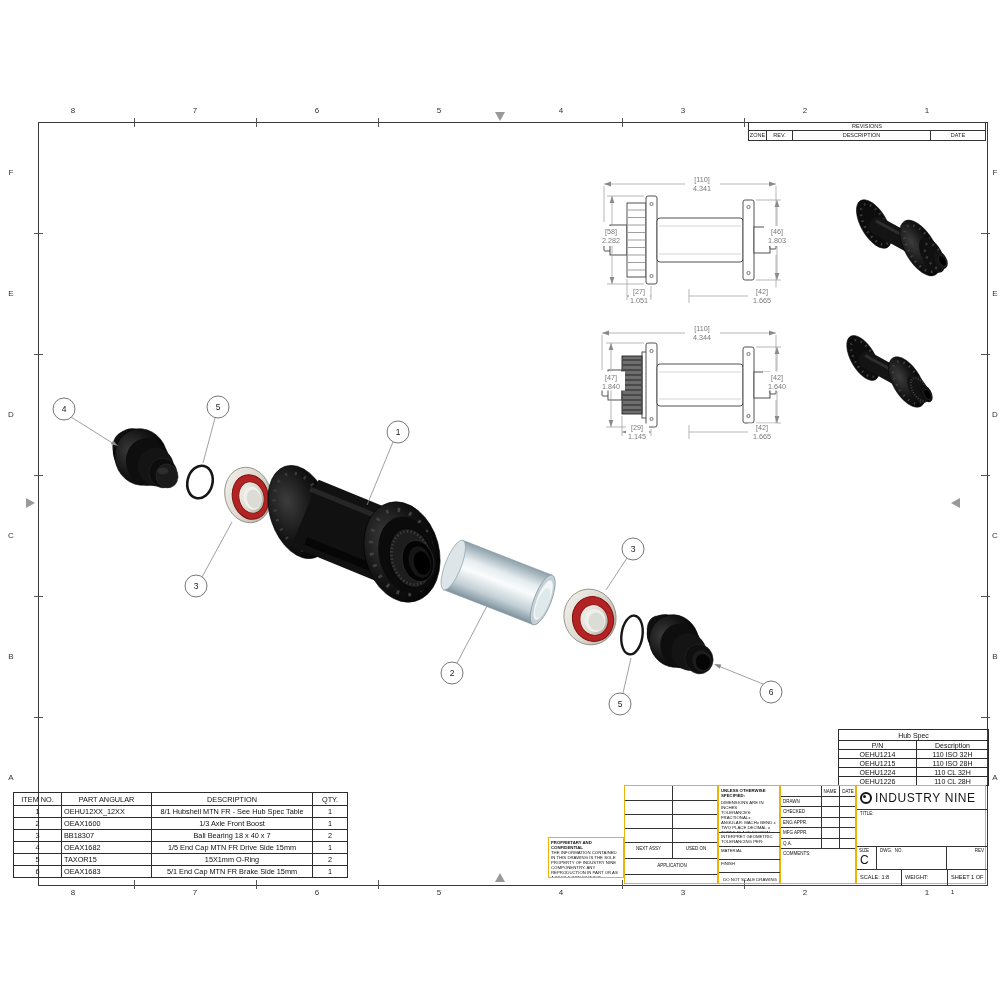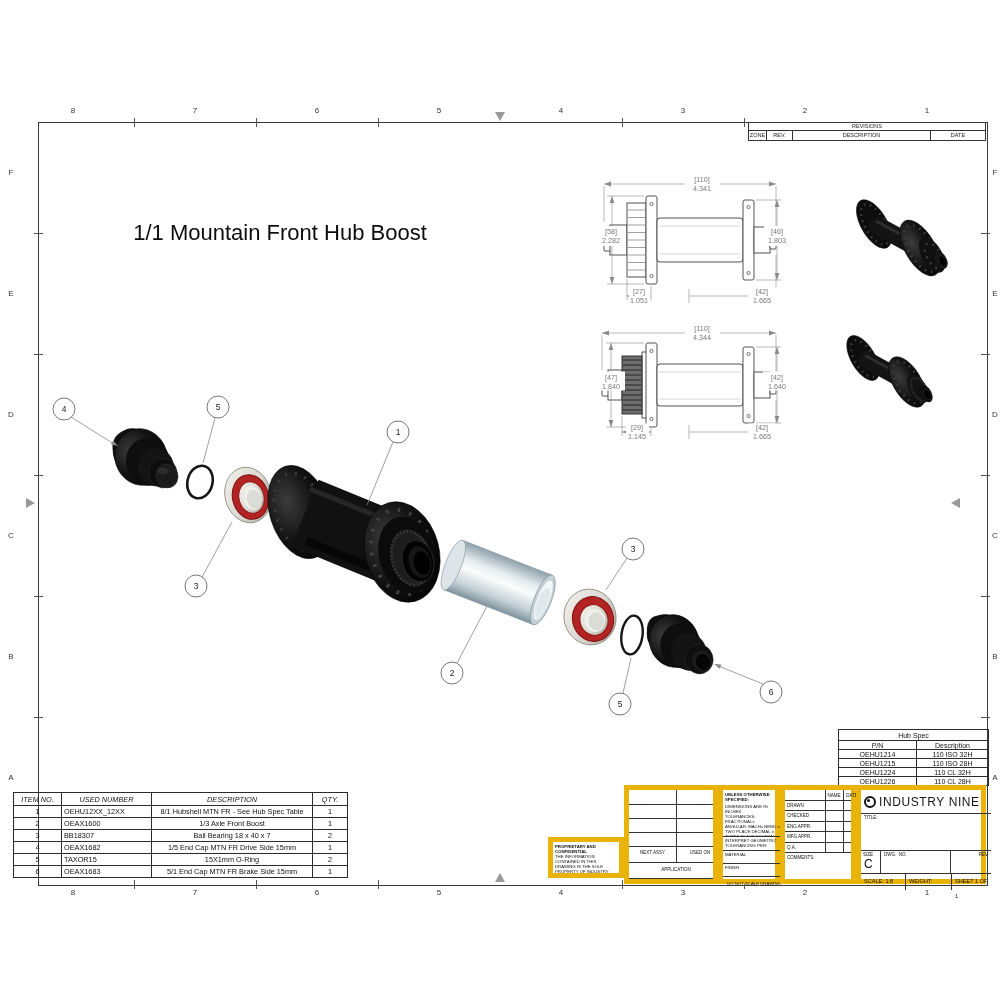--- a/index.html
+++ b/index.html
@@ -18,28 +18,28 @@
     font-size:22px;line-height:30px;color:#0d0d0d;}
   
   #revisions{position:absolute;left:748px;top:122px;width:238px;font-size:5.5px;color:#222;}
   #revisions .r1{border:1px solid #333;border-top:none;height:8px;line-height:8px;text-align:center;}
   #revisions .r2{display:flex;border:1px solid #333;border-top:none;height:9px;line-height:9px;text-align:center;}
   #revisions .r2 div{border-right:1px solid #333;box-sizing:border-box;}
   #revisions .r2 div:last-child{border-right:none;}
   
   #bom{position:absolute;left:13px;top:792px;border-collapse:collapse;font-size:7.3px;color:#111;}
   #bom td{border:1px solid #2b2b2b;text-align:center;height:11px;padding:0 2px;white-space:nowrap;}
-  #bom tr.hdr td{height:12px;font-style:italic;}
+  #bom tr.hdr td{height:12px;}
   #bom td.pn{text-align:left;}
   
   #hubspec{position:absolute;left:838px;top:729px;border-collapse:collapse;font-size:7px;color:#111;}
   #hubspec td{border:1px solid #2b2b2b;text-align:center;height:8px;padding:0 2px;white-space:nowrap;}
   
   #tblock{position:absolute;left:548px;top:785px;width:438px;height:99px;font-size:4.3px;color:#111;}
-  #tblock .cell{position:absolute;box-sizing:border-box;border:5px solid #eab308;}
+  #tblock .cell{position:absolute;box-sizing:border-box;border:1px solid #eab308;}
   .tiny{font-size:4.3px;line-height:5px;}
   .lab{font-size:4.5px;color:#111;}
   #brand-row{display:flex;align-items:center;gap:3px;padding-left:3px;}
   #brand-mark{width:12px;height:12px;border:2.6px solid #141414;border-radius:50%;box-sizing:border-box;position:relative;}
   #brand-mark::after{content:"";position:absolute;left:1px;top:1px;width:3.4px;height:3.4px;background:#141414;border-radius:50%;}
   #brand-name{font-size:12px;letter-spacing:.6px;color:#161616;}
   .pre{white-space:pre-line;}
 </style>
 </head>
 <body>
@@ -98,21 +98,20 @@
 <div class="tick-h" style="left:981px;top:475px"></div>
 <div class="tick-h" style="left:981px;top:596px"></div>
 <div class="tick-h" style="left:981px;top:717px"></div>
 
 <div class="cmark" style="left:26px;top:498px;border-top:5px solid transparent;border-bottom:5px solid transparent;border-left:9px solid #999;"></div>
 <div class="cmark" style="left:951px;top:498px;border-top:5px solid transparent;border-bottom:5px solid transparent;border-right:9px solid #999;"></div>
 <div class="cmark" style="left:495px;top:112px;border-left:5px solid transparent;border-right:5px solid transparent;border-top:9px solid #999;"></div>
 <div class="cmark" style="left:495px;top:873px;border-left:5px solid transparent;border-right:5px solid transparent;border-bottom:9px solid #999;"></div>
 
 <div id="drawing-title">
-  <div>1/1 Mountain Front Hub Boost</div>
 </div>
 
 <div id="revisions">
   <div class="r1">REVISIONS</div>
   <div class="r2">
     <div style="width:18px">ZONE</div>
     <div style="width:26px">REV.</div>
     <div style="width:138px">DESCRIPTION</div>
     <div style="flex:1">DATE</div>
   </div>
@@ -408,21 +407,21 @@
       <circle cx="771" cy="692" r="11" fill="#fff" stroke="#666" stroke-width="0.9"></circle>
       <text x="771" y="695" font-size="8.5" fill="#222" text-anchor="middle">6</text>
     </g>
   </g>
 </svg>
 
 <table id="bom">
   <tbody>
       <tr class="hdr">
     <td style="width:43px">ITEM NO.</td>
-    <td style="width:85px">USED NUMBER</td>
+    <td style="width:85px">PART ANGULAR</td>
     <td style="width:156px">DESCRIPTION</td>
     <td style="width:30px">QTY.</td>
   </tr>
   <tr>
     <td>1</td>
     <td class="pn">OEHU12XX_12XX</td>
     <td>8/1 Hubshell MTN FR - See Hub Spec Table</td>
     <td>1</td>
   </tr>
   <tr>

